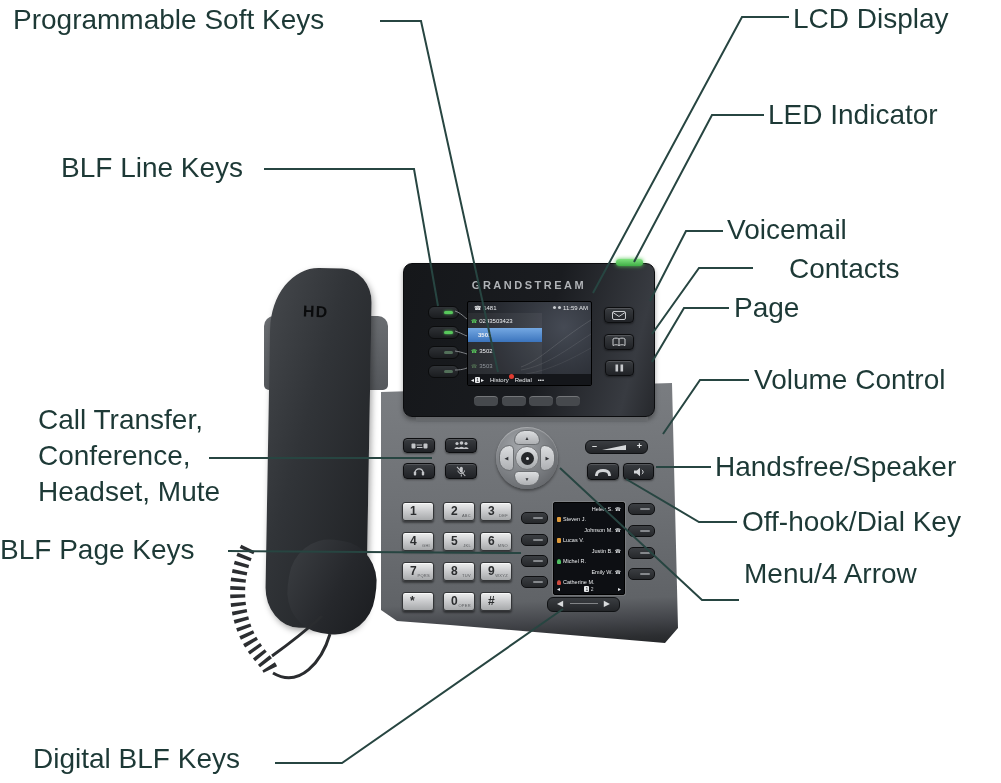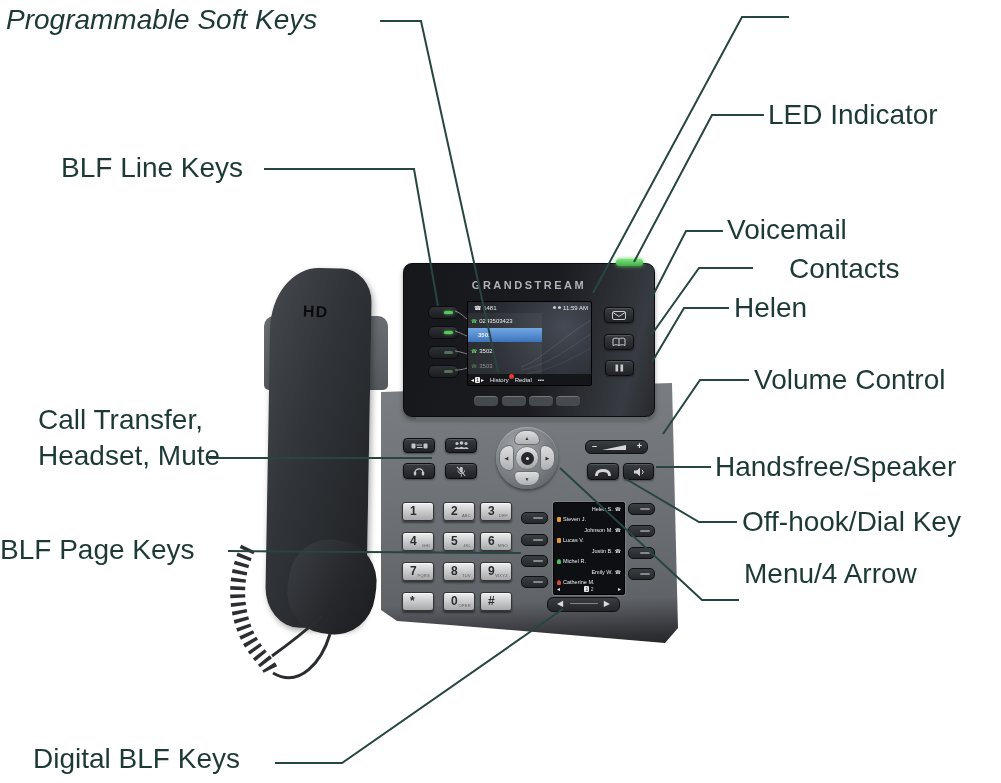--- a/index.html
+++ b/index.html
@@ -430,29 +430,31 @@
       <polyline points="749,380 700,380 663,434"></polyline>
       <polyline points="711,467 656,467"></polyline>
       <polyline points="737,522 699,522 626,479"></polyline>
       <polyline points="739,600 702,600 560,468"></polyline>
       <polyline points="209,458 432,458"></polyline>
       <polyline points="228,551 521,553"></polyline>
       <polyline points="275,763 342,763 563,609"></polyline>
     </g>
   </svg>
 
-  <div class="label" style="left:6px;top:2px;font-style:italic;">Programmable Soft Keys</div>
+  <div class="label" style="left:13px;top:2px;">Programmable Soft Keys</div>
   <div class="label" style="left:61px;top:150px;">BLF Line Keys</div>
+  <div class="label" style="left:793px;top:1px;">LCD Display</div>
   <div class="label" style="left:727px;top:212px;">Voicemail</div>
   <div class="label" style="left:768px;top:97px;">LED Indicator</div>
   <div class="label" style="left:756px;top:251px;margin-left:33px;">Contacts</div>
-  <div class="label" style="left:734px;top:290px;">Helen</div>
+  <div class="label" style="left:734px;top:290px;">Page</div>
   <div class="label" style="left:754px;top:362px;">Volume Control</div>
   <div class="label" style="left:38px;top:402px;">
     <div>Call Transfer,</div>
+    <div>Conference,</div>
     <div>Headset, Mute</div>
   </div>
   <div class="label" style="left:715px;top:449px;">Handsfree/Speaker</div>
   <div class="label" style="left:742px;top:504px;text-align:center;">Off-hook/Dial Key</div>
   <div class="label" style="left:0px;top:532px;">
     <div>BLF Page Keys</div>
   </div>
   <div class="label" style="left:744px;top:556px;">
     <div>Menu/4 Arrow</div>
   </div>

